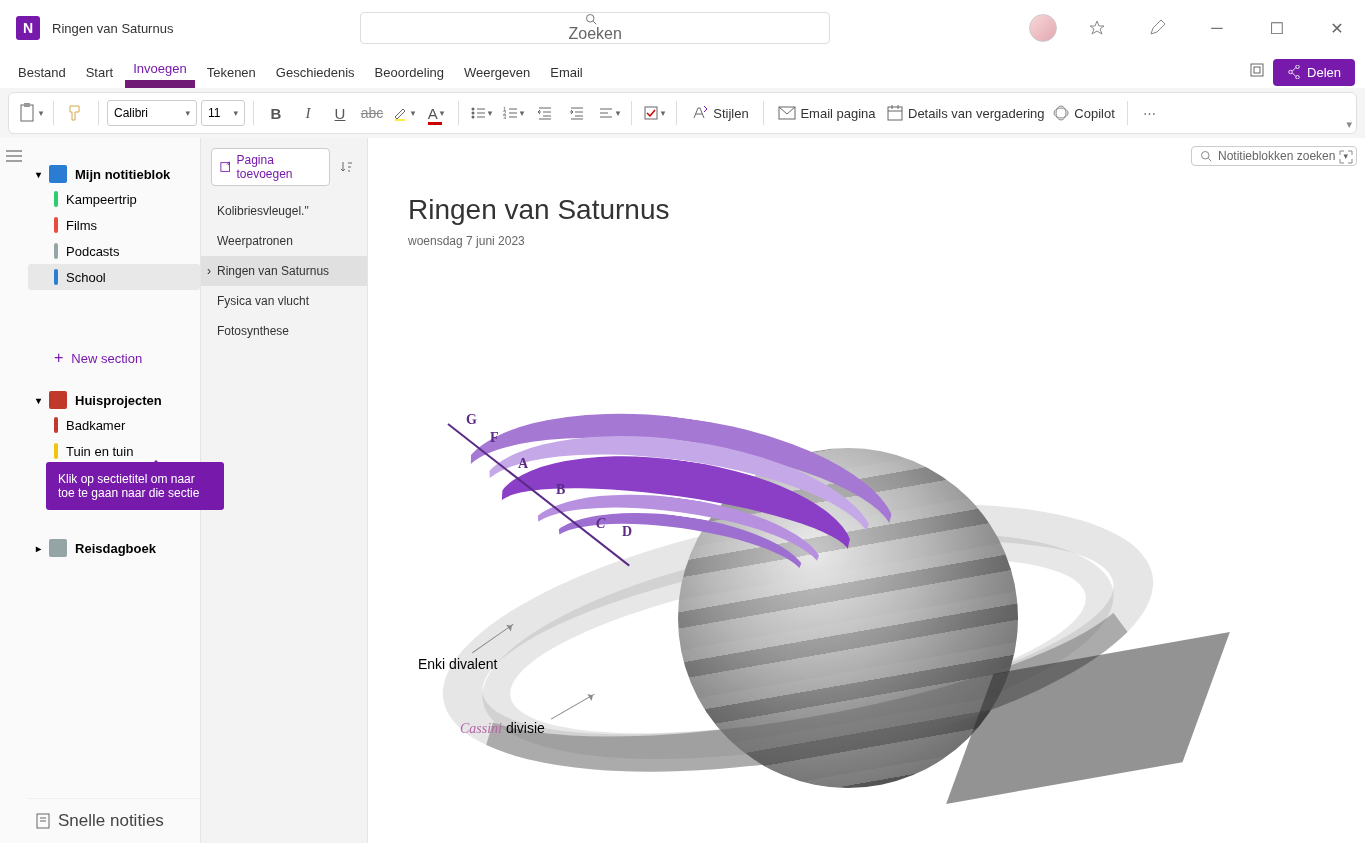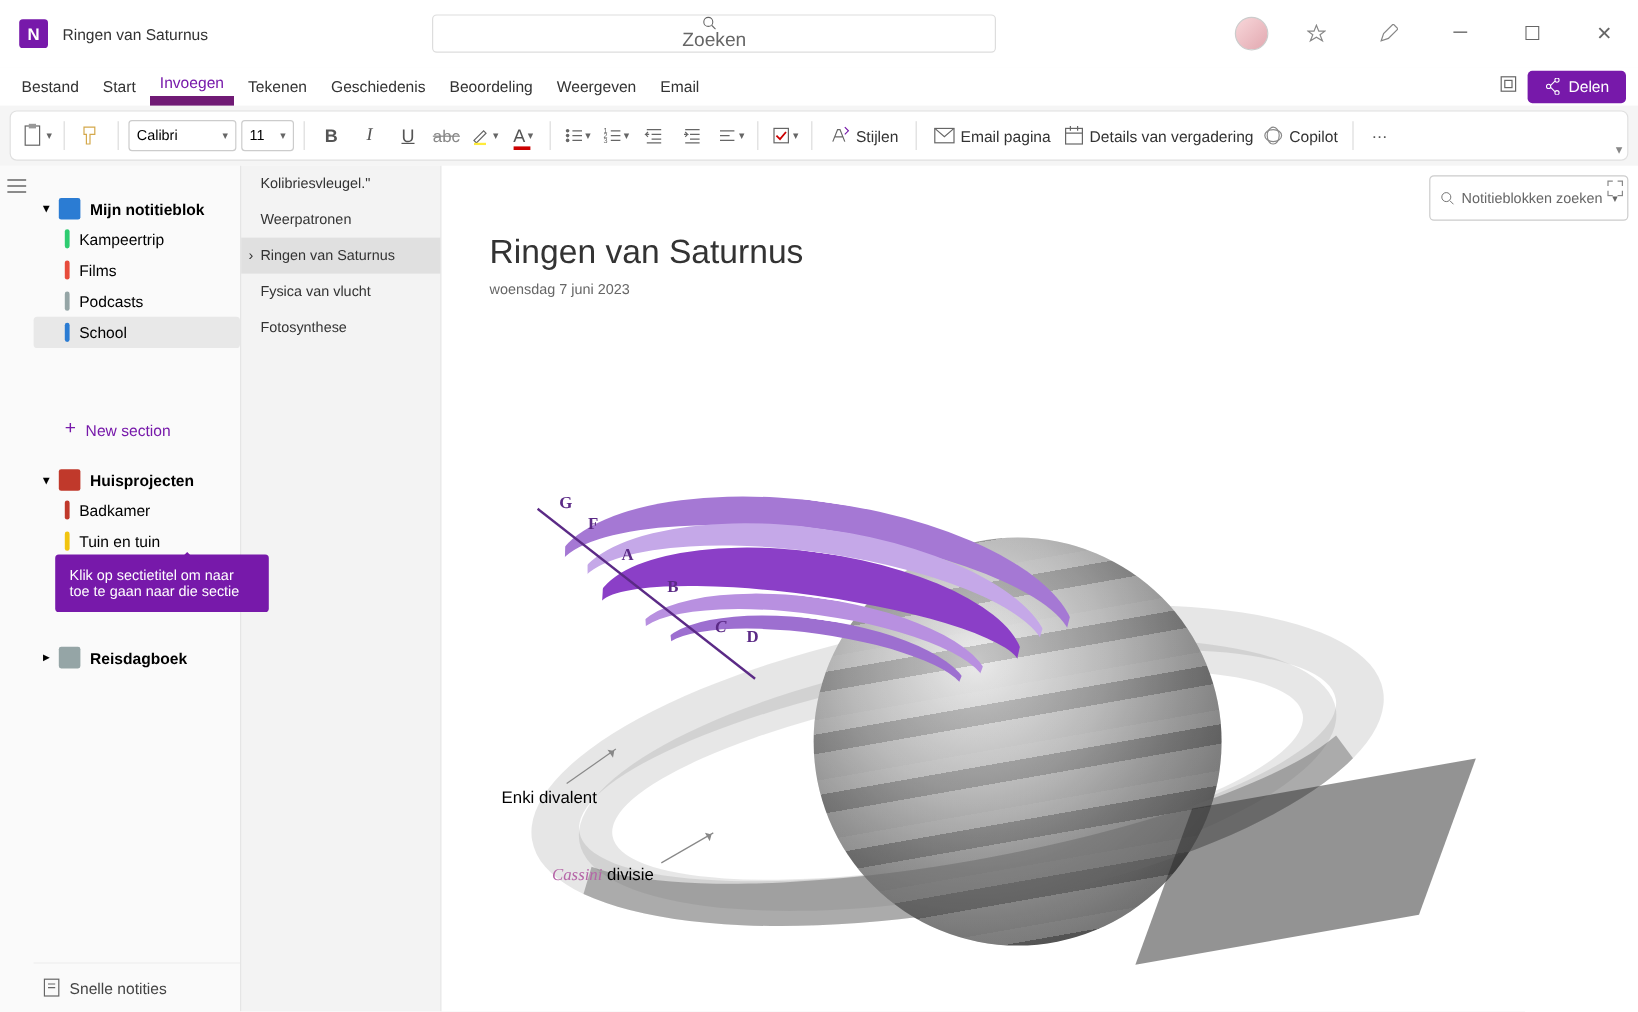--- a/index.html
+++ b/index.html
@@ -39,33 +39,33 @@
 .sidebar { width: 172px; padding-top: 24px; font-size: 13px; position: relative; }
 .nb { display: flex; align-items: center; padding: 3px 8px; gap: 8px; cursor: pointer; font-weight: 600; }
 .nb-icon { width: 18px; height: 18px; border-radius: 2px; }
 .sect { display: flex; align-items: center; padding: 5px 6px 5px 26px; gap: 8px; cursor: pointer; border-radius: 3px; }
 .sect.selected { background: #e8e8e8; }
 .sect .bar { width: 4px; height: 16px; border-radius: 2px; }
 .sect.add { color: #7719aa; }
 .nb-collapsed { display: flex; align-items: center; padding: 5px 8px; gap: 8px; cursor: pointer; font-weight: 600; margin-top: 16px; }
 .tooltip { position: absolute; top: 324px; left: 18px; width: 178px; background: #7719aa; color: #fff; font-size: 12px; padding: 10px 12px; border-radius: 3px; z-index: 10; }
 .tooltip::before { content: ''; position: absolute; top: -12px; left: 100px; border: 10px solid transparent; border-bottom-color: #7719aa; }
-.quicknotes { position: absolute; bottom: 0; left: 28px; width: 172px; padding: 12px 8px; display: flex; align-items: center; gap: 8px; font-size: 13px; color: #444; border-top: 1px solid #eee; background: #fafafa; }
+.quicknotes { position: absolute; bottom: 0; left: 28px; width: 172px; padding: 12px 8px; display: flex; align-items: center; gap: 8px; font-size: 17px; color: #444; border-top: 1px solid #eee; background: #fafafa; }
 
 .pagelist { width: 168px; background: #f3f3f3; border-right: 1px solid #e5e5e5; border-left: 1px solid #e5e5e5; display: flex; flex-direction: column; }
 .pagelist-head { padding: 10px; display: flex; gap: 6px; }
 .add-page { border: 1px solid #ccc; border-radius: 4px; padding: 4px 8px; font-size: 12px; display: flex; align-items: center; gap: 6px; background: #fff; color: #7719aa; }
 .sort-btn { border: 1px solid transparent; width: 24px; display: flex; align-items: center; justify-content: center; }
 .pl-item { padding: 8px 16px; font-size: 12px; cursor: pointer; color: #333; }
 .pl-item.active { background: #e0e0e0; position: relative; }
 .pl-item.active::before { content: '›'; position: absolute; left: 6px; }
 
 .canvas { flex: 1; background: #fff; position: relative; overflow: hidden; }
 .canvas-head { position: absolute; top: 8px; right: 8px; display: flex; gap: 8px; align-items: center; }
-.nb-search { border: 1px solid #ccc; border-radius: 4px; height: 38px; width: 166px; display: flex; align-items: center; padding: 0 8px; font-size: 12px; color: #666; gap: 6px; }
+.nb-search { border: 1px solid #ccc; border-radius: 4px; height: 20px; width: 166px; display: flex; align-items: center; padding: 0 8px; font-size: 12px; color: #666; gap: 6px; }
 .page-title { font-size: 28px; color: #333; position: absolute; top: 56px; left: 40px; }
 .page-date { font-size: 12px; color: #666; position: absolute; top: 96px; left: 40px; }
 .fullscr { position: absolute; top: 12px; right: 12px; }
 
 
 .saturn-wrap { position: absolute; top: 130px; left: 40px; width: 800px; height: 600px; }
 .ring-back { position: absolute; width: 720px; height: 240px; border: 40px solid rgba(140,140,140,0.22); border-radius: 50%; top: 250px; left: 30px; transform: rotate(-10deg); }
 .ring-back2 { position: absolute; width: 640px; height: 200px; border: 28px solid rgba(120,120,120,0.18); border-radius: 50%; top: 278px; left: 70px; transform: rotate(-10deg); }
 .planet { position: absolute; width: 340px; height: 340px; border-radius: 50%; top: 180px; left: 270px; background: radial-gradient(circle at 40% 30%, #e8e8e8, #b0b0b0 35%, #888 55%, #666 75%, #444 95%); overflow: hidden; z-index: 5; }
 .planet::after { content: ''; position: absolute; inset: 0; background: repeating-linear-gradient(170deg, rgba(255,255,255,0.15) 0 12px, rgba(0,0,0,0.15) 12px 28px, rgba(255,255,255,0.1) 28px 50px); border-radius: 50%; }
@@ -345,20 +345,34 @@
       </div>
 
     <div class="nb-collapsed">
       <span style="font-size:10px">▸</span>
       <div class="nb-icon" style="background:#95a5a6"></div>
       <span>Reisdagboek</span>
     </div>
   </div>
 
   <div class="pagelist">
+    <div class="pagelist-head">
+      <div class="add-page">
+        <svg width="12" height="12" viewBox="0 0 12 12">
+            <rect x="1" y="1" width="10" height="10" fill="none" stroke="#7719aa"></rect>
+            <path d="M8 3 L11 0 L12 1 L9 4" fill="none" stroke="#7719aa"></path>
+          </svg>
+        <span>Pagina toevoegen</span>
+      </div>
+      <div class="sort-btn">
+        <svg width="12" height="12" viewBox="0 0 12 12">
+            <path d="M3 1 L3 10 M1 8 L3 10 L5 8 M8 2 L12 2 M8 6 L11 6 M8 10 L10 10" fill="none" stroke="#666"></path>
+          </svg>
+      </div>
+    </div>
     <div class="pl-item">Kolibriesvleugel."</div>
     <div class="pl-item">Weerpatronen</div>
     <div class="pl-item active">Ringen van Saturnus</div>
     <div class="pl-item">Fysica van vlucht</div>
     <div class="pl-item">Fotosynthese</div>
   </div>
 
   <div class="canvas">
     <div class="canvas-head">
       <div class="nb-search">

